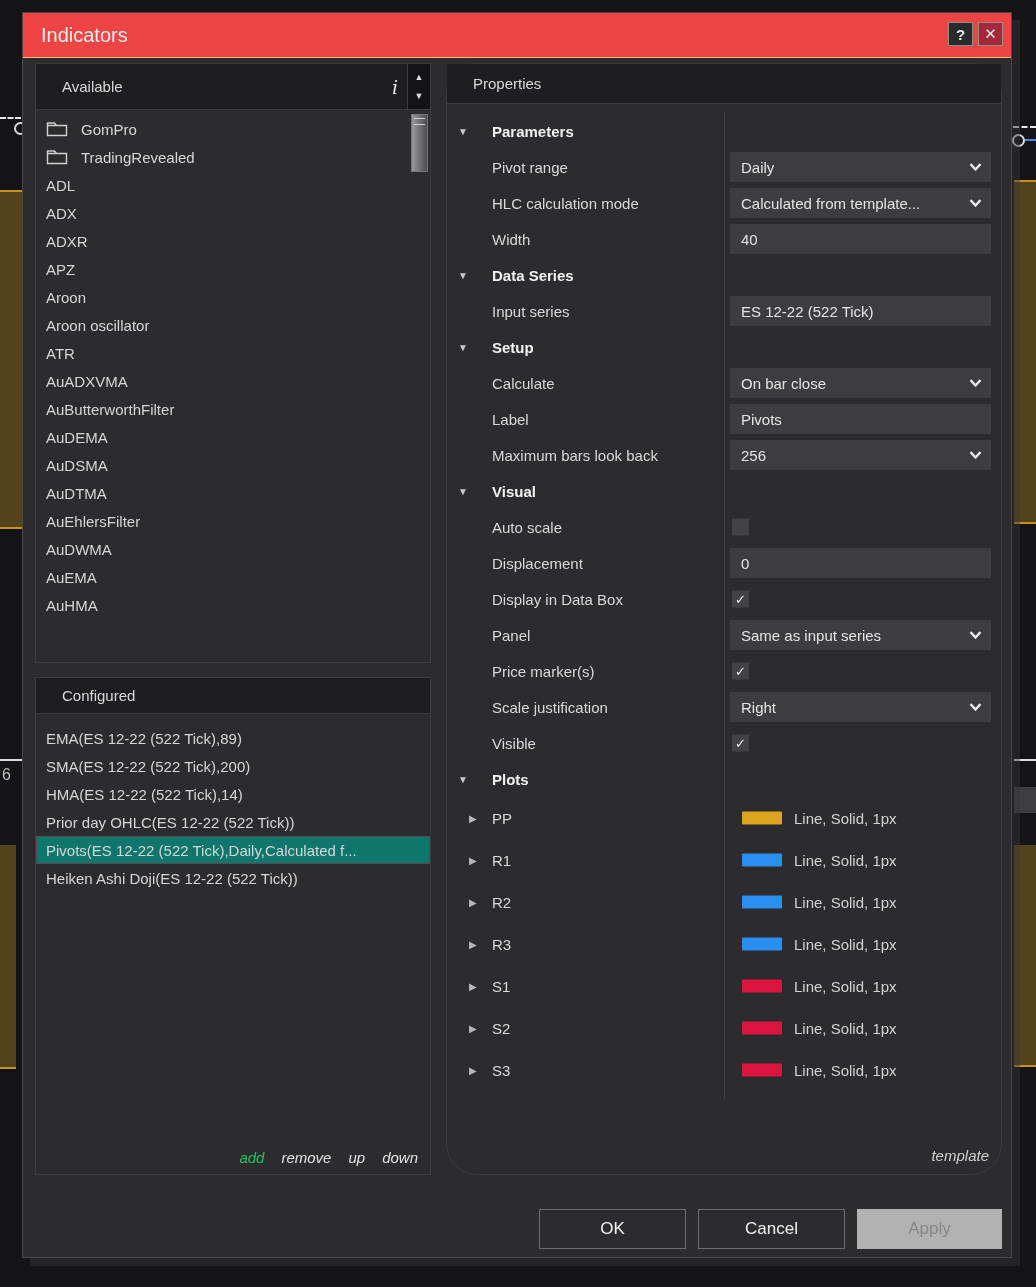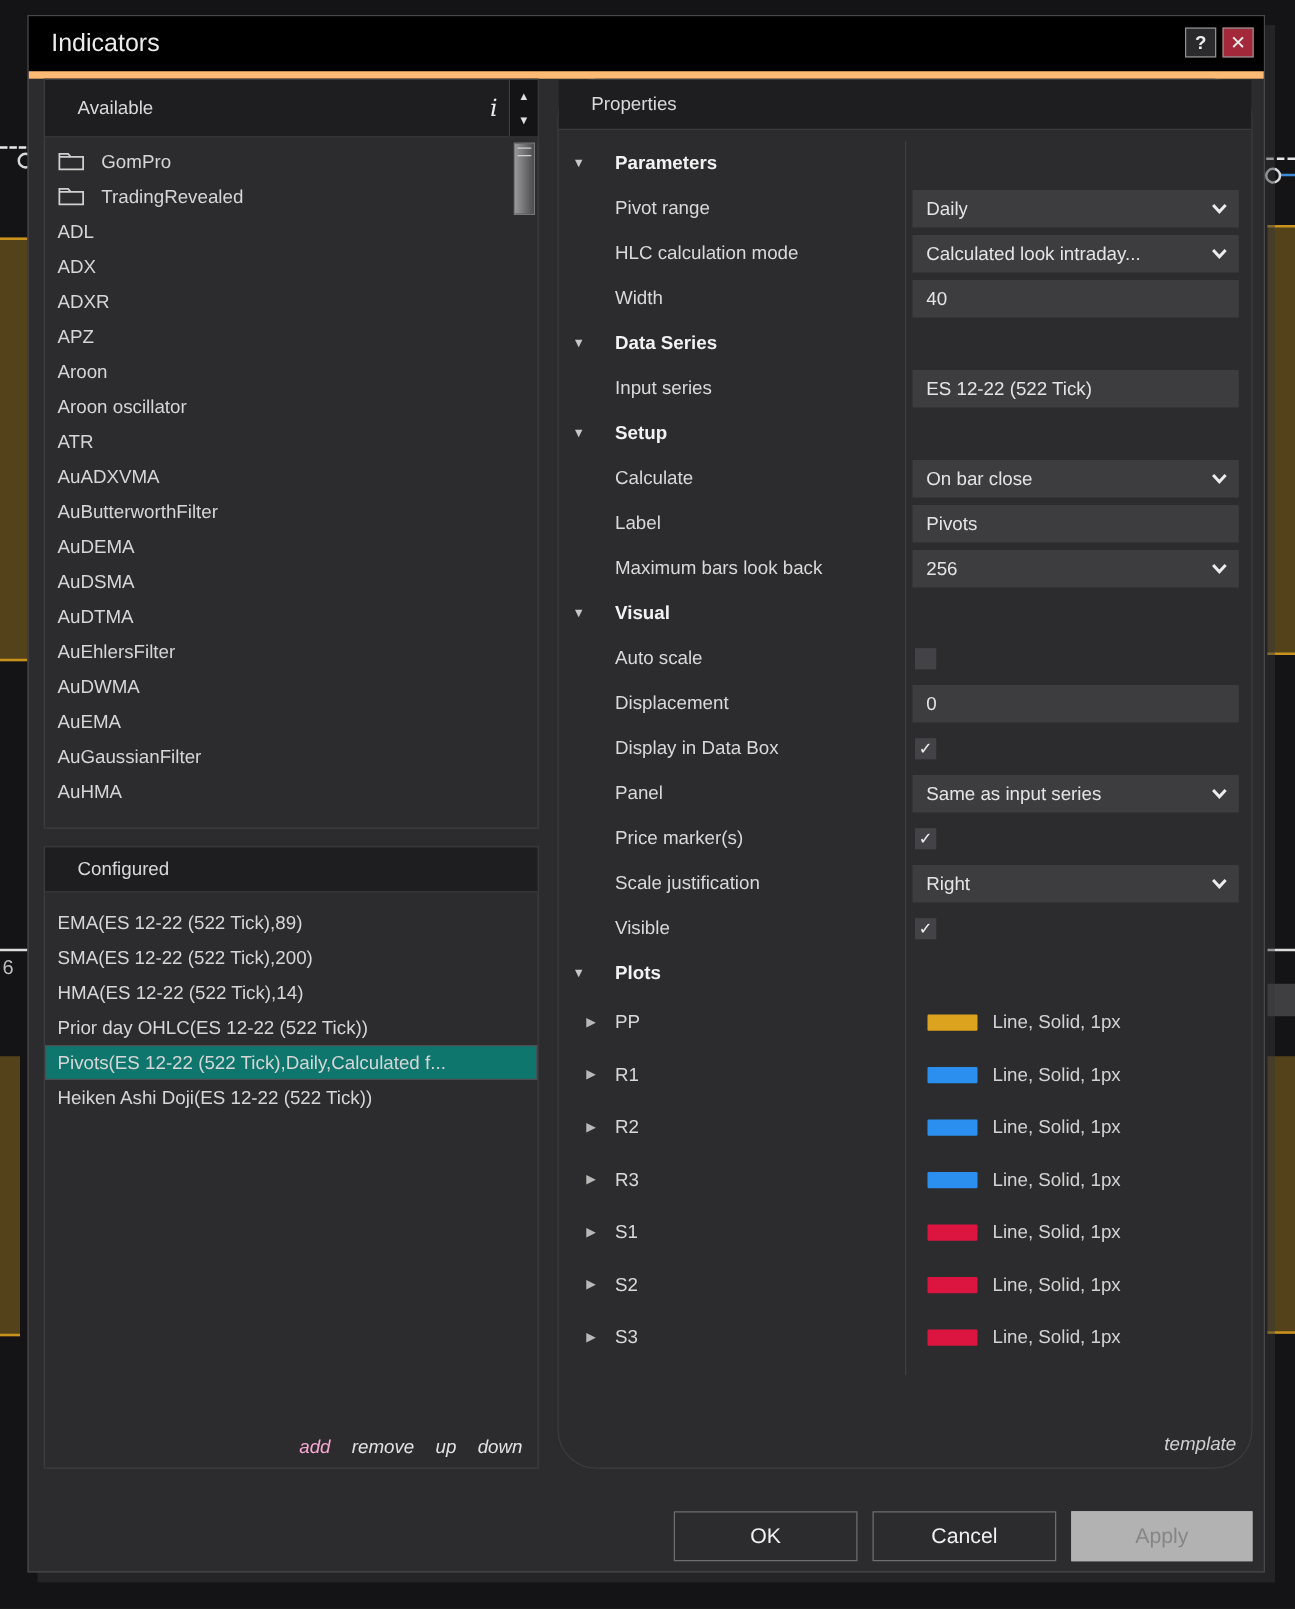--- a/index.html
+++ b/index.html
@@ -21,22 +21,22 @@
   .marker-circle{width:9px;height:9px;border:2px solid #d6d9db;border-radius:50%;background:#141416;}
   .gray-patch{background:#3f3f42;}
   .axis-6{color:#bdbdbd;font-size:16px;}
 
   
   .dialog{
     position:absolute;left:22px;top:12px;width:990px;height:1246px;
     background:#2c2c2e;border:1px solid #48484b;box-sizing:border-box;
     box-shadow:8px 8px 0 rgba(56,56,60,.45);z-index:10;
   }
-  .titlebar{position:absolute;left:0;top:0;right:0;height:44px;background:#000000;
-    border-bottom:6px solid #fdba74;display:flex;align-items:center;}
+  .titlebar{position:absolute;left:0;top:0;right:0;height:44px;background:#ef4444;
+    border-bottom:1px solid #fdba74;display:flex;align-items:center;}
   .title{margin-left:18px;font-size:20px;color:#ececec;}
   .tb-buttons{position:absolute;right:8px;top:9px;display:flex;gap:5px;}
   .tb-btn{width:25px;height:24px;display:flex;align-items:center;justify-content:center;
     font-size:15px;font-weight:bold;color:#ececec;background:#2a2a2c;border:1px solid #8f8f8f;
     box-sizing:border-box;cursor:default;}
   .tb-btn.close{background:#a3293a;}
 
   
   .panel{position:absolute;background:#2c2c2e;border:1px solid #3c3c3f;box-sizing:border-box;}
   .available-panel{left:12px;top:50px;width:396px;height:600px;}
@@ -59,21 +59,21 @@
   .available-panel .listbox{top:46px;padding-top:5px;}
   .configured-panel .listbox{top:36px;padding-top:10px;}
   .list-item{height:28px;display:flex;align-items:center;padding:0 6px 0 10px;
     color:#d6d6d6;font-size:15px;white-space:nowrap;overflow:hidden;}
   .list-item .item-label{white-space:nowrap;}
   .list-item.selected{background:#0f766e;box-shadow:inset 0 0 0 1px #4e4e53;}
   .folder-ic{display:flex;margin-right:13px;flex:none;}
 
   .list-actions{position:absolute;right:12px;bottom:8px;display:flex;gap:17px;
     font-style:italic;font-size:15px;color:#e2e2e2;}
-  .list-actions .action.disabled{color:#f9a8d4;}
+  .list-actions .action.disabled{color:#22c55e;}
 
   
   .properties-panel{left:423px;top:50px;width:556px;height:1112px;border-radius:31px;}
   .properties-panel .panel-header{height:40px;}
   .props-content{position:absolute;left:0;right:0;top:40px;bottom:0;padding-top:9px;}
   .col-separator{position:absolute;left:277px;top:49px;width:1px;height:987px;background:#3f3f43;}
   .prop-section{position:relative;height:36px;}
   .sec-caret{position:absolute;left:11px;top:50%;transform:translateY(-50%);
     color:#c8c8c8;font-size:10px;}
   .sec-label{position:absolute;left:45px;top:50%;transform:translateY(-50%);
@@ -206,23 +206,20 @@
         <div class="list-item">
           <span class="item-label">AuEhlersFilter</span>
         </div>
         <div class="list-item">
           <span class="item-label">AuDWMA</span>
         </div>
         <div class="list-item">
           <span class="item-label">AuEMA</span>
         </div>
         <div class="list-item">
-          <span class="item-label">AuGaussianFilter</span>
-        </div>
-        <div class="list-item">
           <span class="item-label">AuHMA</span>
         </div>
       </div>
     <div class="scroll-thumb"></div>
   </div>
 
   <div class="panel configured-panel">
     <div class="panel-header">
       <span>Configured</span>
     </div>
@@ -271,21 +268,21 @@
             <span class="chevron">
               <svg width="13" height="9" viewBox="0 0 13 9">
                 <polyline points="1.5,1.5 6.5,7 11.5,1.5" fill="none" stroke="#ececec" stroke-width="2.4"></polyline>
               </svg>
             </span>
           </div>
         </div>
         <div class="prop-row">
           <span class="prop-label">HLC calculation mode</span>
           <div class="field dropdown">
-            <span class="field-text">Calculated look intraday...</span>
+            <span class="field-text">Calculated from template...</span>
             <span class="chevron">
               <svg width="13" height="9" viewBox="0 0 13 9">
                 <polyline points="1.5,1.5 6.5,7 11.5,1.5" fill="none" stroke="#ececec" stroke-width="2.4"></polyline>
               </svg>
             </span>
           </div>
         </div>
         <div class="prop-row">
           <span class="prop-label">Width</span>
           <div class="field input">

